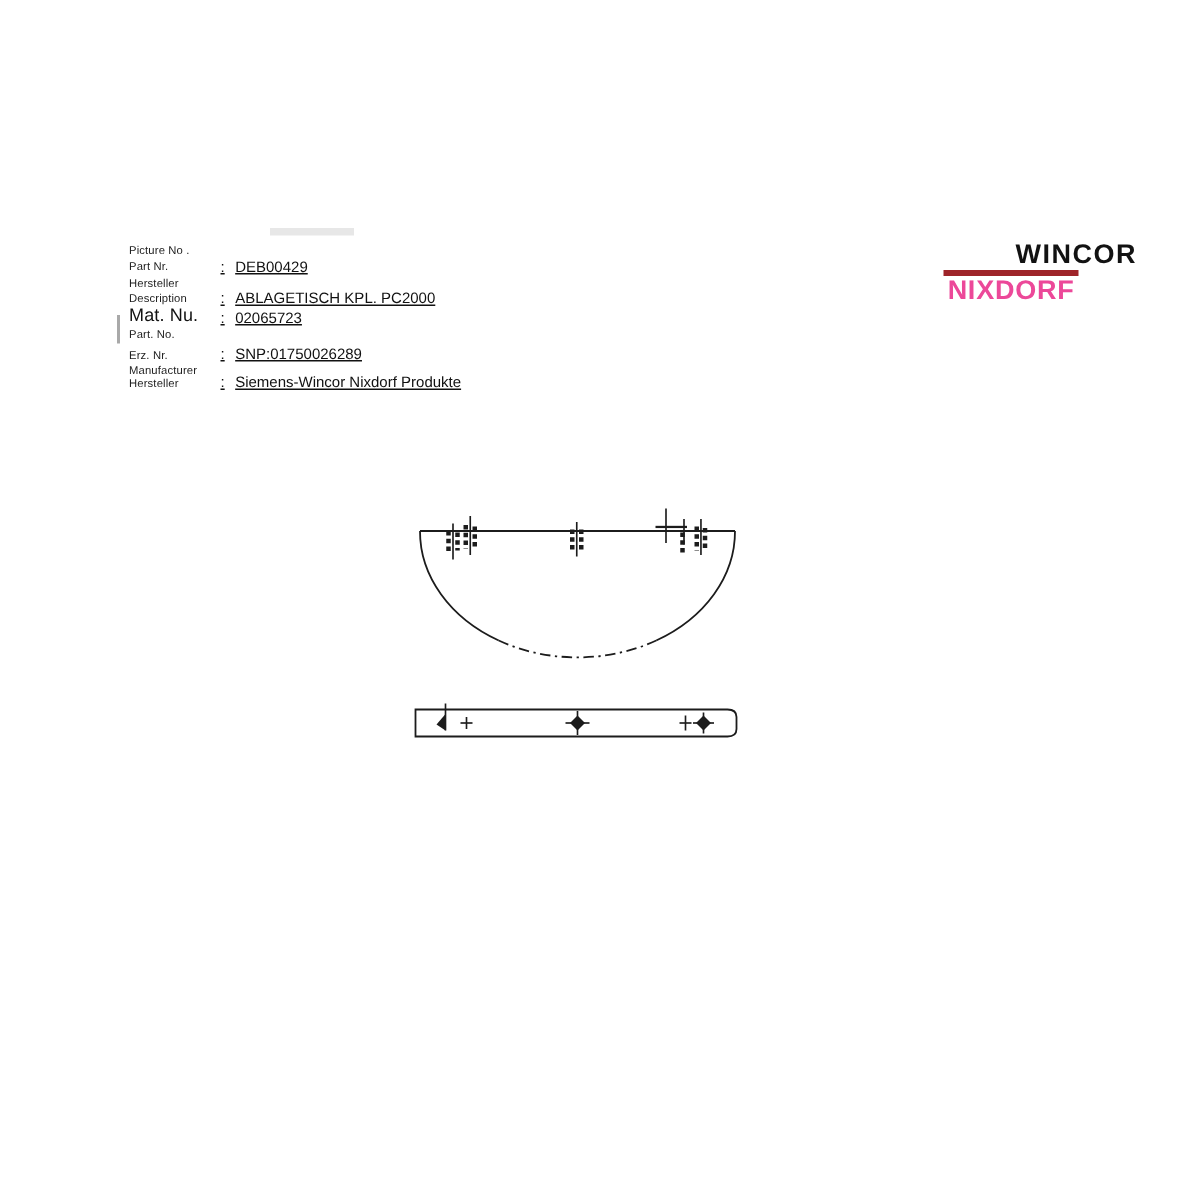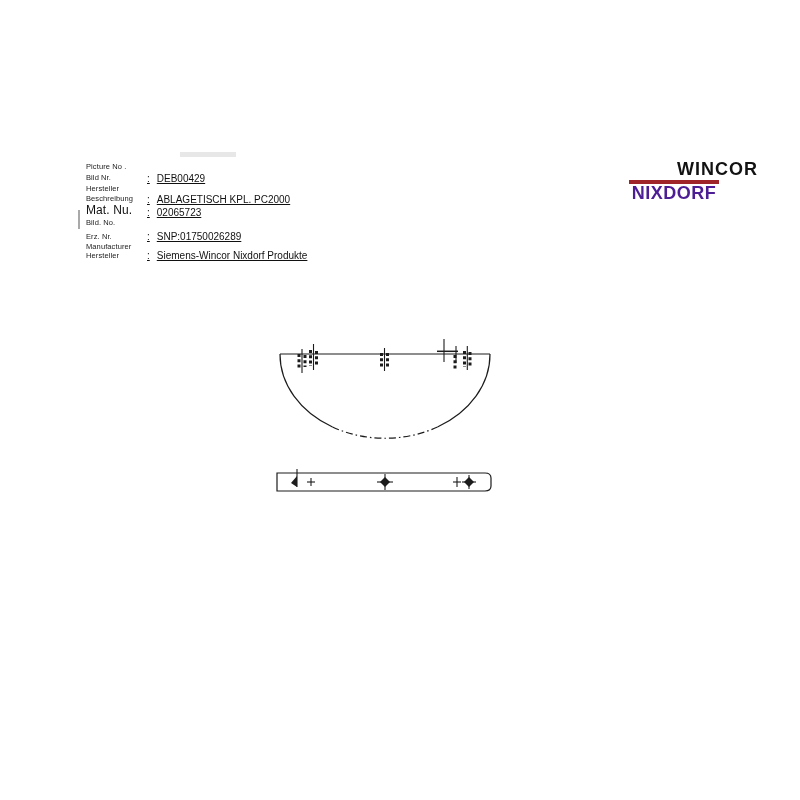--- a/index.html
+++ b/index.html
@@ -35,43 +35,43 @@
   .dashdot{stroke-dasharray:7,3,1.5,3;}
   .fil{fill:currentColor;stroke:none;}
 </style>
 </head>
 <body>
 
 <div class="page">
 
   <div>
     <div class="lbl" style="top:163px">Picture No .</div>
-    <div class="lbl" style="top:174px">Bild Nr.</div>
+    <div class="lbl" style="top:174px">Part Nr.</div>
     <div class="lbl" style="top:185px">Hersteller</div>
-    <div class="lbl" style="top:195px">Beschreibung</div>
+    <div class="lbl" style="top:195px">Description</div>
     <div class="lbl big" style="top:204px">Mat. Nu.</div>
-    <div class="lbl" style="top:219px">Bild. No.</div>
+    <div class="lbl" style="top:219px">Part. No.</div>
     <div class="lbl" style="top:233px">Erz. Nr.</div>
     <div class="lbl" style="top:243px">Manufacturer</div>
     <div class="lbl" style="top:252px">Hersteller</div>
 
     <div class="val" style="top:173px"><span>:</span><span class="vtext">DEB00429</span></div>
     <div class="val" style="top:194px"><span>:</span><span class="vtext">ABLAGETISCH KPL. PC2000</span></div>
     <div class="val" style="top:207px"><span>:</span><span class="vtext">02065723</span></div>
     <div class="val" style="top:231px"><span>:</span><span class="vtext">SNP:01750026289</span></div>
     <div class="val" style="top:250px"><span>:</span><span class="vtext">Siemens-Wincor Nixdorf Produkte</span></div>
   </div>
 
   <div class="caret"></div>
   <div class="smudge"></div>
 
   <div class="logo">
     <div class="logo-text" style="color: rgb(18, 18, 18); margin-left: 48px;">WINCOR</div>
     <div class="logo-bar" style="background-color: rgb(158, 36, 41);"></div>
-    <div class="logo-text l2" style="color: #4c1d95;">NIXDORF</div>
+    <div class="logo-text l2" style="color: #ec4899;">NIXDORF</div>
   </div>
 
   <svg class="drawing" width="800" height="800" viewBox="0 0 800 800" style="color: rgb(28, 28, 28);">
 
     <g>
       <path class="ln" d="M280,354 L490,354"></path>
       <path class="ln" d="M280,354 A105,84 0 0 0 332.5,427"></path>
       <path class="ln dashdot" d="M332.5,427 A105,84 0 0 0 437.5,427"></path>
       <path class="ln" d="M437.5,427 A105,84 0 0 0 490,354"></path>
 

